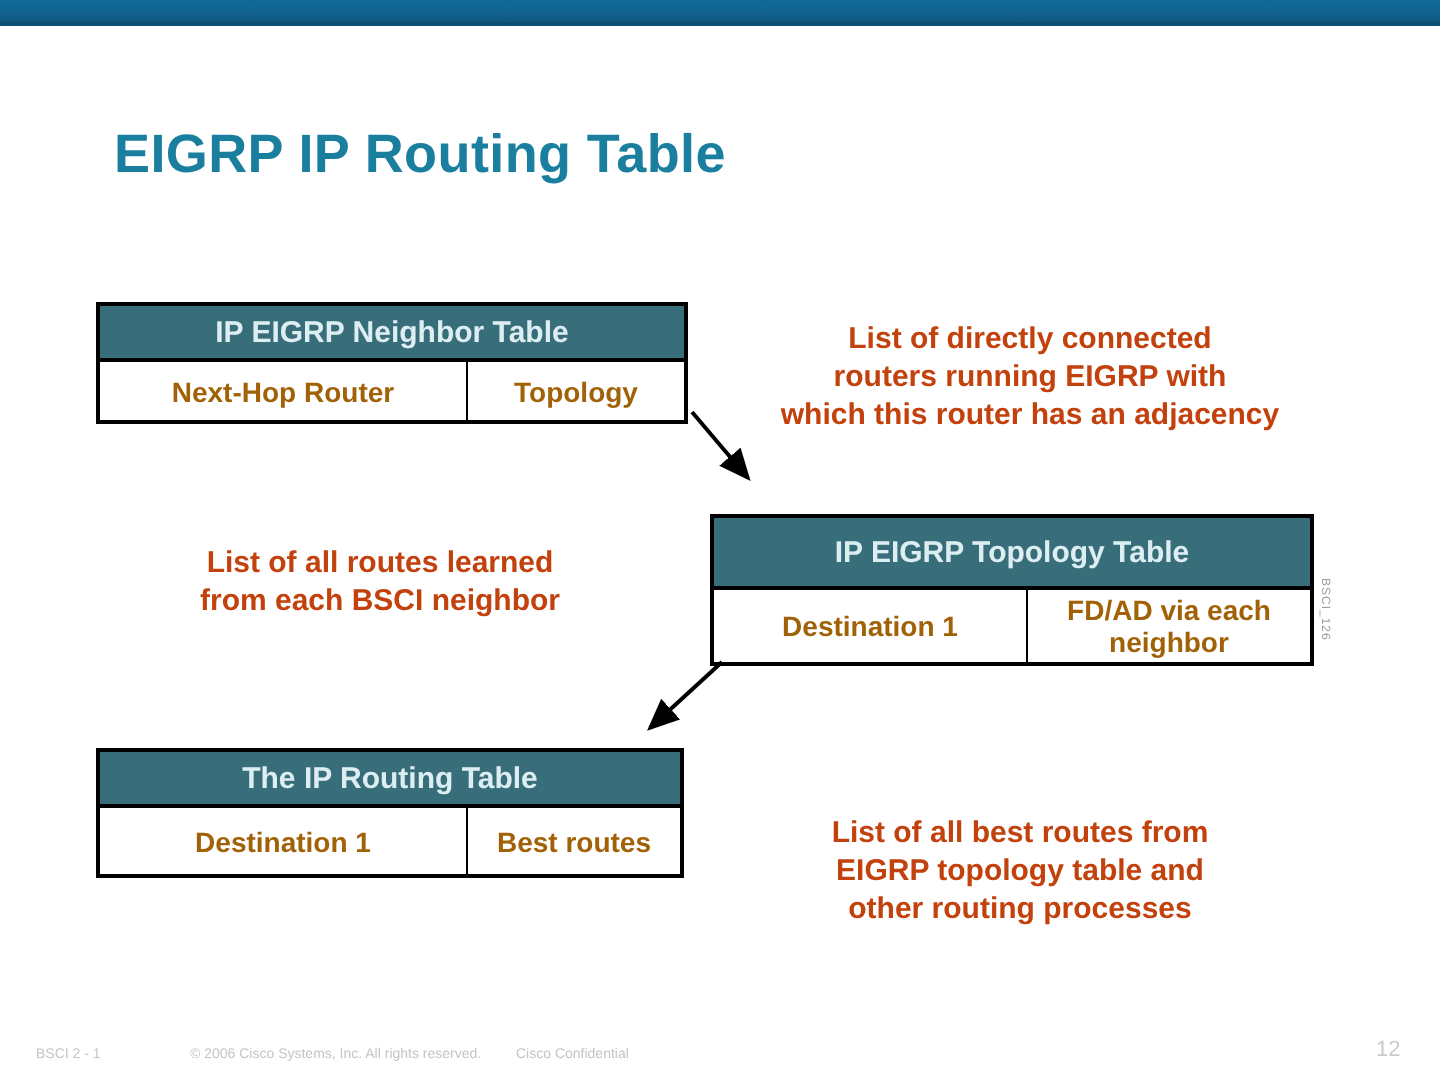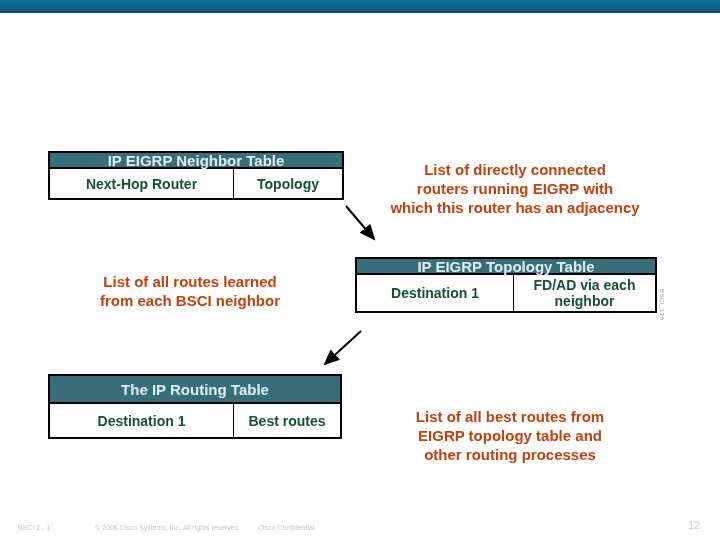--- a/index.html
+++ b/index.html
@@ -32,38 +32,38 @@
     background: #386e7a;
     color: #ddeef3;
     font-weight: bold;
     font-size: 15px;
     text-align: center;
     border-bottom: 2px solid #000;
     display: flex; align-items: center; justify-content: center;
   }
   .tbl-row { display: flex; }
   .cell {
-    font-weight: bold; font-size: 14px; color: #14532d;
+    font-weight: bold; font-size: 14px; color: #a16207;
     display: flex; align-items: center; justify-content: center;
     text-align: center;
     white-space: pre-line;
     line-height: 16px;
   }
   .cell.first { border-right: 1px solid #000; }
 
   
   .t1 { left: 48px; top: 151px; width: 296px; }
-  .t1 .tbl-header { height: 16px; }
+  .t1 .tbl-header { height: 28px; }
   .t1 .tbl-row { height: 29px; }
   .t1 .cell.first { width: 184px; }
   .t1 .cell.second { width: 108px; }
 
   
   .t2 { left: 355px; top: 257px; width: 302px; }
-  .t2 .tbl-header { height: 16px; }
+  .t2 .tbl-header { height: 36px; }
   .t2 .tbl-row { height: 36px; }
   .t2 .cell.first { width: 157px; }
   .t2 .cell.second { width: 141px; }
 
   
   .t3 { left: 48px; top: 374px; width: 294px; }
   .t3 .tbl-header { height: 28px; }
   .t3 .tbl-row { height: 33px; }
   .t3 .cell.first { width: 184px; }
   .t3 .cell.second { width: 106px; }
@@ -100,20 +100,21 @@
     font-size: 11px; color: #c9cccd; text-align: center;
   }
 </style>
 </head>
 <body>
 
 <div class="slide">
 
   <div class="topbar"></div>
 
+  <div class="title">EIGRP IP Routing Table</div>
 
   <div class="tbl t1">
     <div class="tbl-header">IP EIGRP Neighbor Table</div>
     <div class="tbl-row">
       <div class="cell first">Next-Hop Router</div>
       <div class="cell second">Topology</div>
     </div>
   </div>
 
   <div class="annotation ann1">List of directly connected

